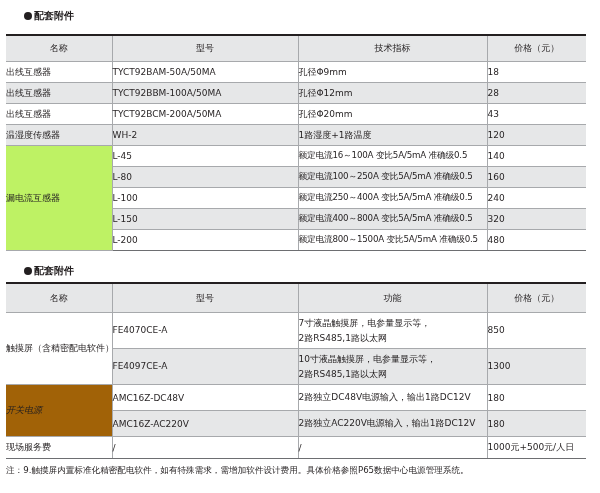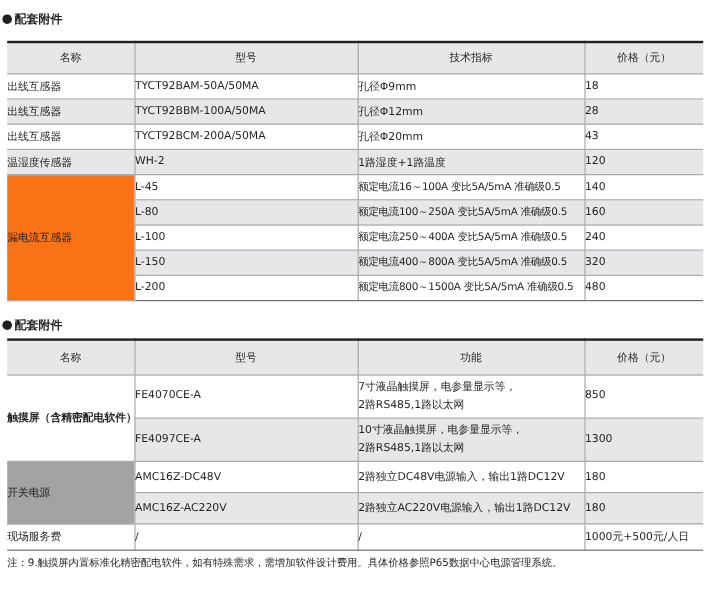--- a/index.html
+++ b/index.html
@@ -2,21 +2,21 @@
 <html><head>
 <meta charset="utf-8">
 <style>
   html, body { margin:0; padding:0; background:#ffffff; }
   body {
     width:600px; height:493px; position:relative; overflow:hidden;
     font-family: "DejaVu Sans", "Liberation Sans", sans-serif;
     color:#231f20;
   }
   .section-title {
-    position:absolute; left:2px; font-size:10px; font-weight:bold; color:#231f20;
+    position:absolute; left:24px; font-size:10px; font-weight:bold; color:#231f20;
     display:flex; align-items:center;
   }
   .bullet {
     display:inline-block; width:8px; height:8px; border-radius:50%;
     background:#231f20; margin-right:2px;
   }
   table {
     position:absolute; left:6px; border-collapse:collapse; table-layout:fixed;
     font-size:9px; color:#231f20;
   }
@@ -86,21 +86,21 @@
       <td>孔径Φ20mm</td>
       <td>43</td>
     </tr>
     <tr class="shade">
       <td>温湿度传感器</td>
       <td>WH-2</td>
       <td>1路湿度+1路温度</td>
       <td>120</td>
     </tr>
     <tr>
-      <td rowspan="5" style="background:#f97316;">漏电流互感器</td>
+      <td rowspan="5" style="background:#bef264;">漏电流互感器</td>
       <td>L-45</td>
       <td class="spec-tight">额定电流16～100A  变比5A/5mA  准确级0.5</td>
       <td>140</td>
     </tr>
     <tr>
       <td class="shade">L-80</td>
       <td class="shade spec-tight">额定电流100～250A  变比5A/5mA  准确级0.5</td>
       <td class="shade">160</td>
     </tr>
     <tr>
@@ -136,38 +136,38 @@
   <thead>
     <tr>
       <th>名称</th>
       <th>型号</th>
       <th>功能</th>
       <th>价格（元）</th>
     </tr>
   </thead>
   <tbody>
     <tr>
-      <td rowspan="2" style="background:#fff; text-align:center;font-weight:bold;">触摸屏（含精密配电软件）</td>
+      <td rowspan="2" style="background:#fff; text-align:center;">触摸屏（含精密配电软件）</td>
       <td class="tall">FE4070CE-A</td>
       <td class="tall">
         <div>7寸液晶触摸屏，电参量显示等，</div>
         <div>2路RS485,1路以太网</div>
       </td>
       <td class="tall">850</td>
     </tr>
     <tr>
       <td class="tall shade">FE4097CE-A</td>
       <td class="tall shade">
         <div>10寸液晶触摸屏，电参量显示等，</div>
         <div>2路RS485,1路以太网</div>
       </td>
       <td class="tall shade">1300</td>
     </tr>
     <tr>
-      <td rowspan="2" style="background:#a3a3a3;">开关电源</td>
+      <td rowspan="2" style="background:#a16207;font-style:italic;">开关电源</td>
       <td class="mid">AMC16Z-DC48V</td>
       <td class="mid">2路独立DC48V电源输入，输出1路DC12V</td>
       <td class="mid">180</td>
     </tr>
     <tr>
       <td class="mid shade">AMC16Z-AC220V</td>
       <td class="mid shade">2路独立AC220V电源输入，输出1路DC12V</td>
       <td class="mid shade">180</td>
     </tr>
     <tr>

